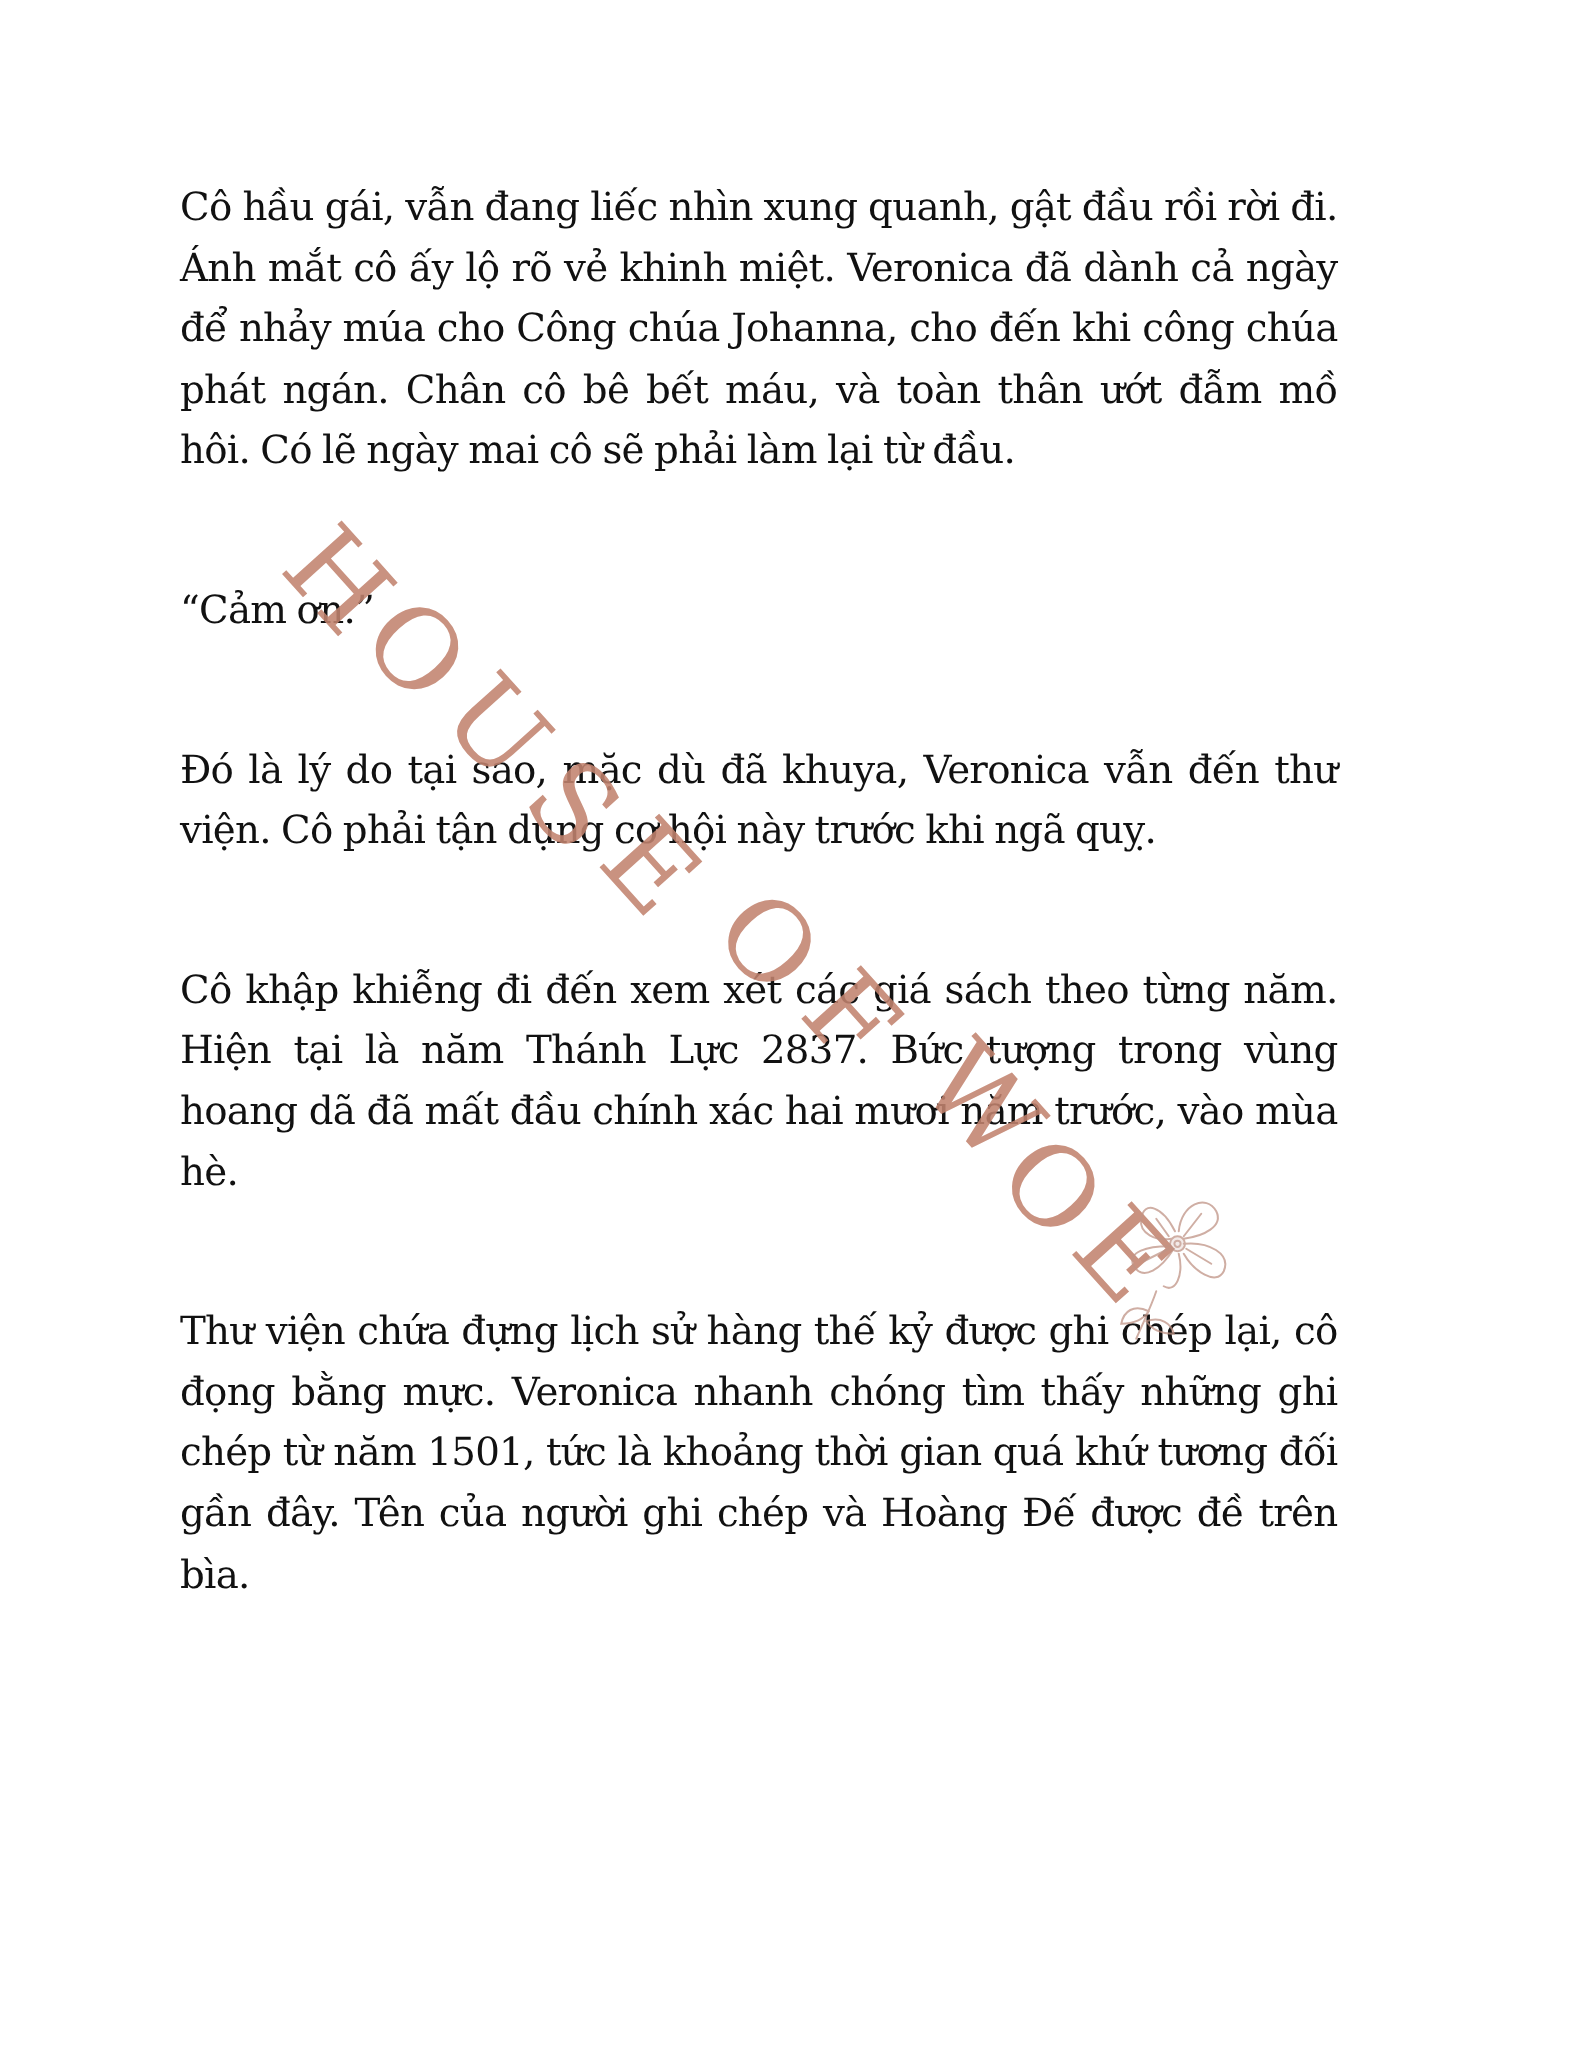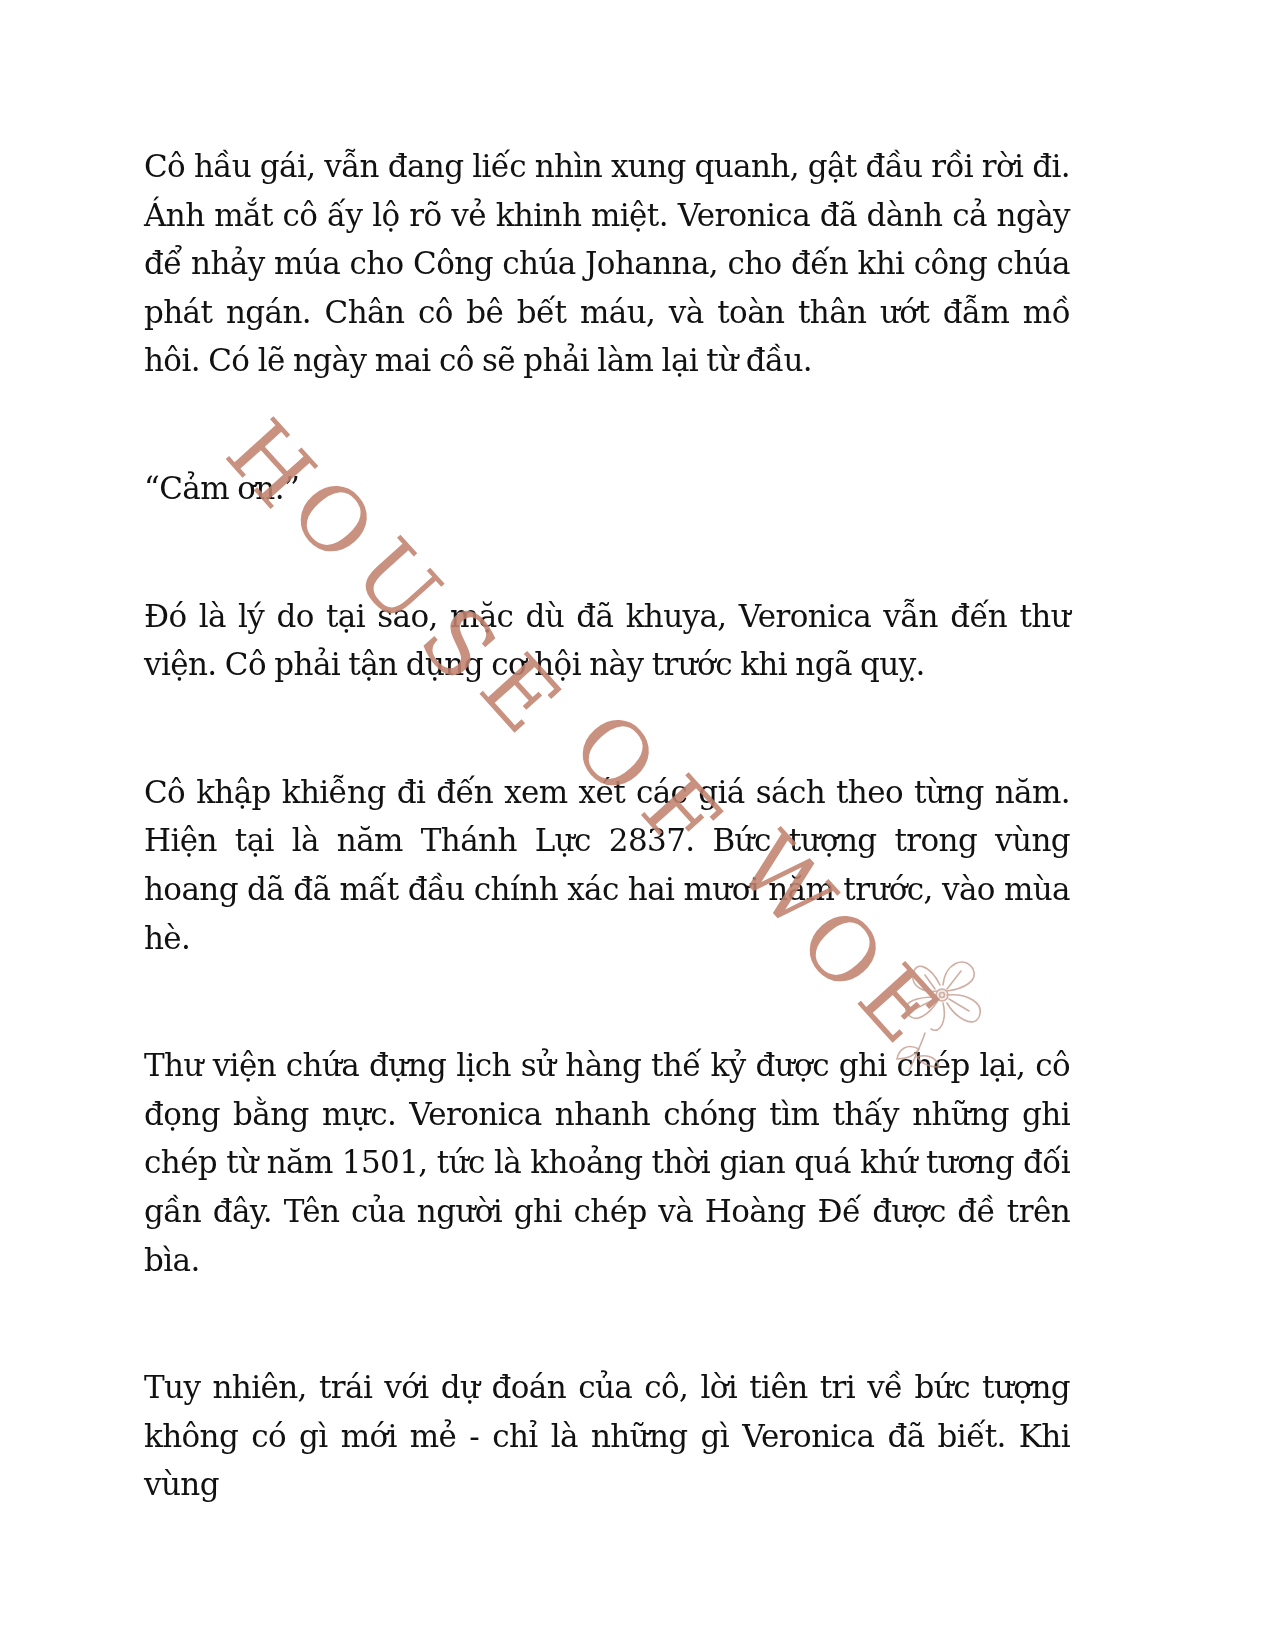--- a/index.html
+++ b/index.html
@@ -71,21 +71,20 @@
 </head>
 <body>
 
 <div class="page">
   <div class="content">
     <p class="para gap">Cô hầu gái, vẫn đang liếc nhìn xung quanh, gật đầu rồi rời đi. Ánh mắt cô ấy lộ rõ vẻ khinh miệt. Veronica đã dành cả ngày để nhảy múa cho Công chúa Johanna, cho đến khi công chúa phát ngán. Chân cô bê bết máu, và toàn thân ướt đẫm mồ hôi. Có lẽ ngày mai cô sẽ phải làm lại từ đầu.</p>
     <p class="para first">“Cảm ơn.”</p>
     <p class="para gap">Đó là lý do tại sao, mặc dù đã khuya, Veronica vẫn đến thư viện. Cô phải tận dụng cơ hội này trước khi ngã quỵ.</p>
     <p class="para gap">Cô khập khiễng đi đến xem xét các giá sách theo từng năm. Hiện tại là năm Thánh Lực 2837. Bức tượng trong vùng hoang dã đã mất đầu chính xác hai mươi năm trước, vào mùa hè.</p>
     <p class="para gap">Thư viện chứa đựng lịch sử hàng thế kỷ được ghi chép lại, cô đọng bằng mực. Veronica nhanh chóng tìm thấy những ghi chép từ năm 1501, tức là khoảng thời gian quá khứ tương đối gần đây. Tên của người ghi chép và Hoàng Đế được đề trên bìa.</p>
-    <p class="para">Tuy nhiên, trái với dự đoán của cô, lời tiên tri về bức tượng không có gì mới mẻ - chỉ là những gì Veronica đã biết. Khi vùng</p>
   </div>
 
   <div class="watermark">
     <span class="wm-letter" style="left:232px;top:420px;transform:rotate(48deg);">H</span>
     <span class="wm-letter" style="left:296px;top:476px;transform:rotate(48deg);">O</span>
     <span class="wm-letter" style="left:360px;top:538px;transform:rotate(48deg);">U</span>
     <span class="wm-letter" style="left:428px;top:600px;transform:rotate(48deg);">S</span>
     <span class="wm-letter" style="left:488px;top:650px;transform:rotate(48deg);">E</span>
     <span class="wm-letter" style="left:578px;top:710px;transform:rotate(48deg);">O</span>
     <span class="wm-letter" style="left:650px;top:770px;transform:rotate(48deg);">F</span>

